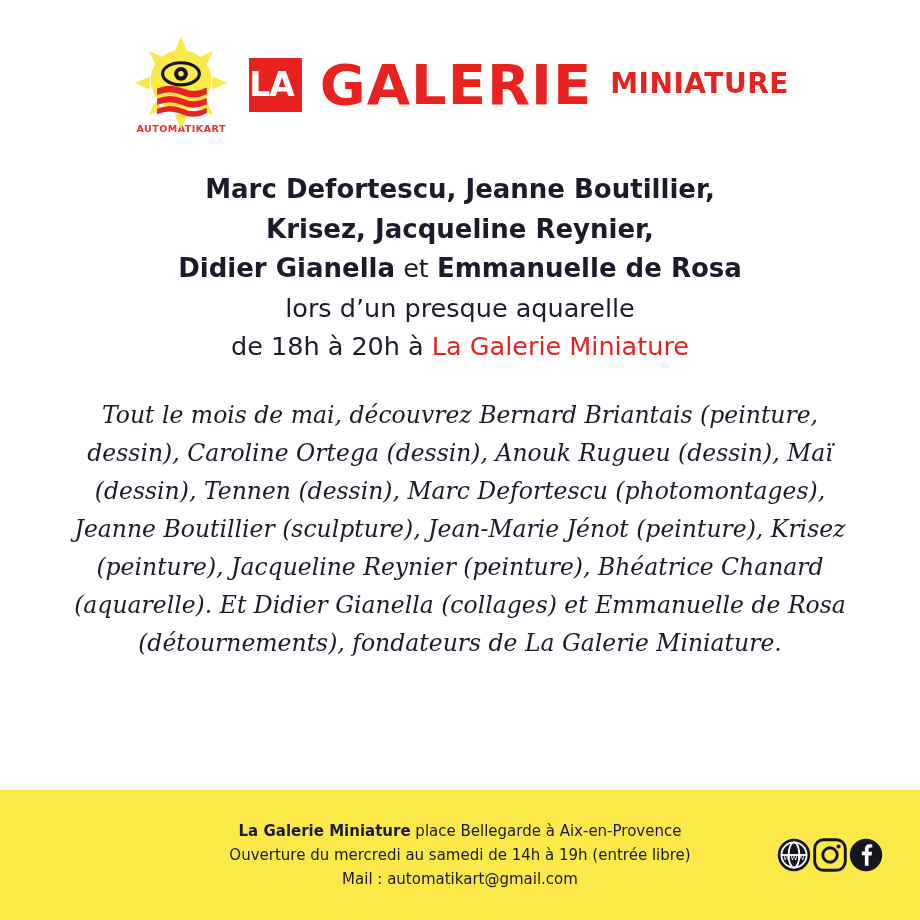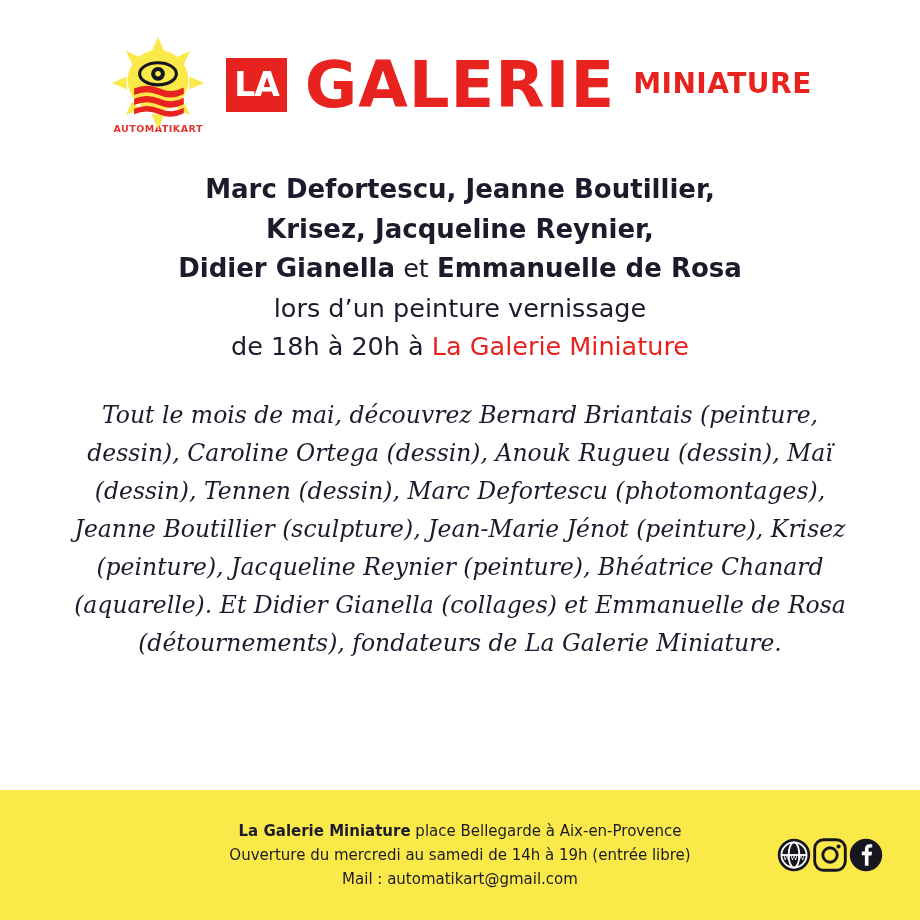--- a/index.html
+++ b/index.html
@@ -57,32 +57,32 @@
     font-weight: bold;
     margin-top: -6px;
   }
   .la-box {
     background: #e8231f;
     color: #ffffff;
     font-family: "DejaVu Sans", sans-serif;
     font-weight: bold;
     font-size: 33px;
     letter-spacing: -1px;
-    padding: 6px 8px 8px 8px;
+    padding: 6px 8px 8px 0;
     line-height: 1;
     height: 54px;
     display: flex;
     align-items: center;
     box-sizing: border-box;
   }
   .galerie-word {
     color: #e8231f;
     font-family: "DejaVu Sans", sans-serif;
     font-weight: bold;
-    font-size: 64px;
+    font-size: 56px;
     letter-spacing: 1px;
     line-height: 1;
   }
   .miniature-word {
     color: #e8231f;
     font-family: "DejaVu Sans", sans-serif;
     font-weight: bold;
     font-size: 28px;
     letter-spacing: 0.5px;
     line-height: 1;
@@ -200,21 +200,21 @@
       <div class="miniature-word">MINIATURE</div>
     </div>
   </div>
 
   <div class="main">
 
     <div class="invite">
       <span class="line bold">Marc Defortescu, Jeanne Boutillier,</span>
       <span class="line bold">Krisez, Jacqueline Reynier,</span>
       <span class="line"><span class="bold">Didier Gianella</span><span> et </span><span class="bold">Emmanuelle de Rosa</span></span>
-      <span class="line">lors d’un peinture vernissage</span>
+      <span class="line">lors d’un presque aquarelle</span>
       <span class="line"><span>de 18h à 20h à </span><span class="red">La Galerie Miniature</span></span>
     </div>
 
     <div class="desc">
       <span class="line">Tout le mois de mai, découvrez Bernard Briantais (peinture, dessin),</span>
       <span class="line">Caroline Ortega (dessin), Anouk Rugueu (dessin), Maï (dessin),</span>
       <span class="line">Tennen (dessin), Marc Defortescu (photomontages),</span>
       <span class="line">Jeanne Boutillier (sculpture), Jean-Marie Jénot (peinture),</span>
       <span class="line">Krisez (peinture), Jacqueline Reynier (peinture), Bhéatrice Chanard</span>
       <span class="line">(aquarelle). Et Didier Gianella (collages) et Emmanuelle de Rosa</span>

